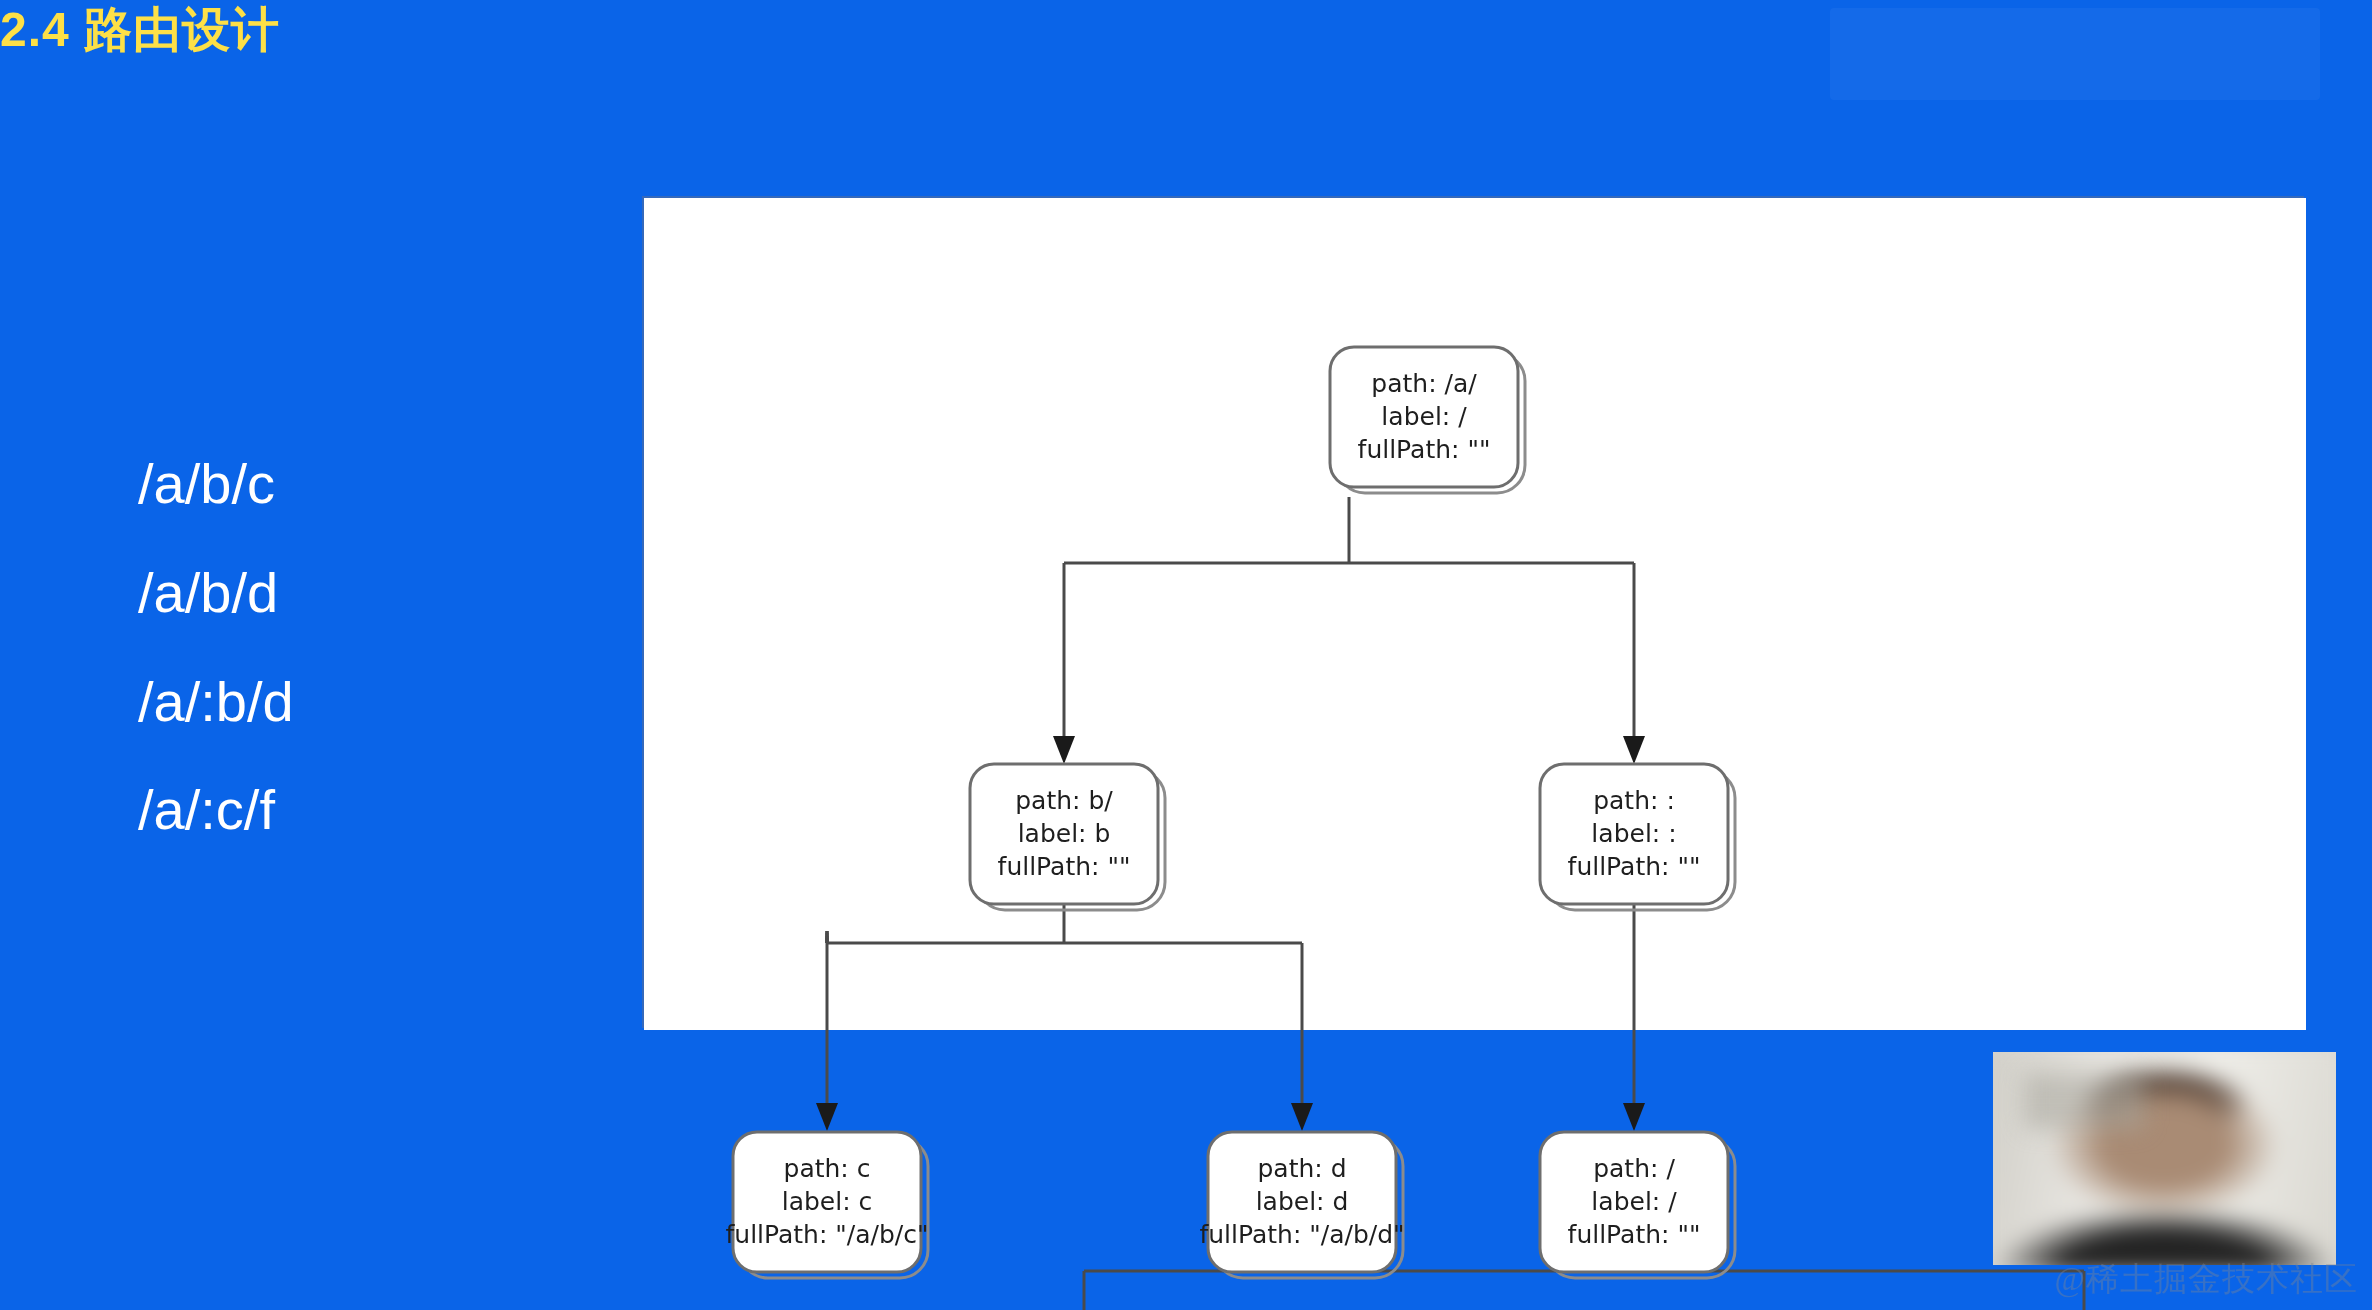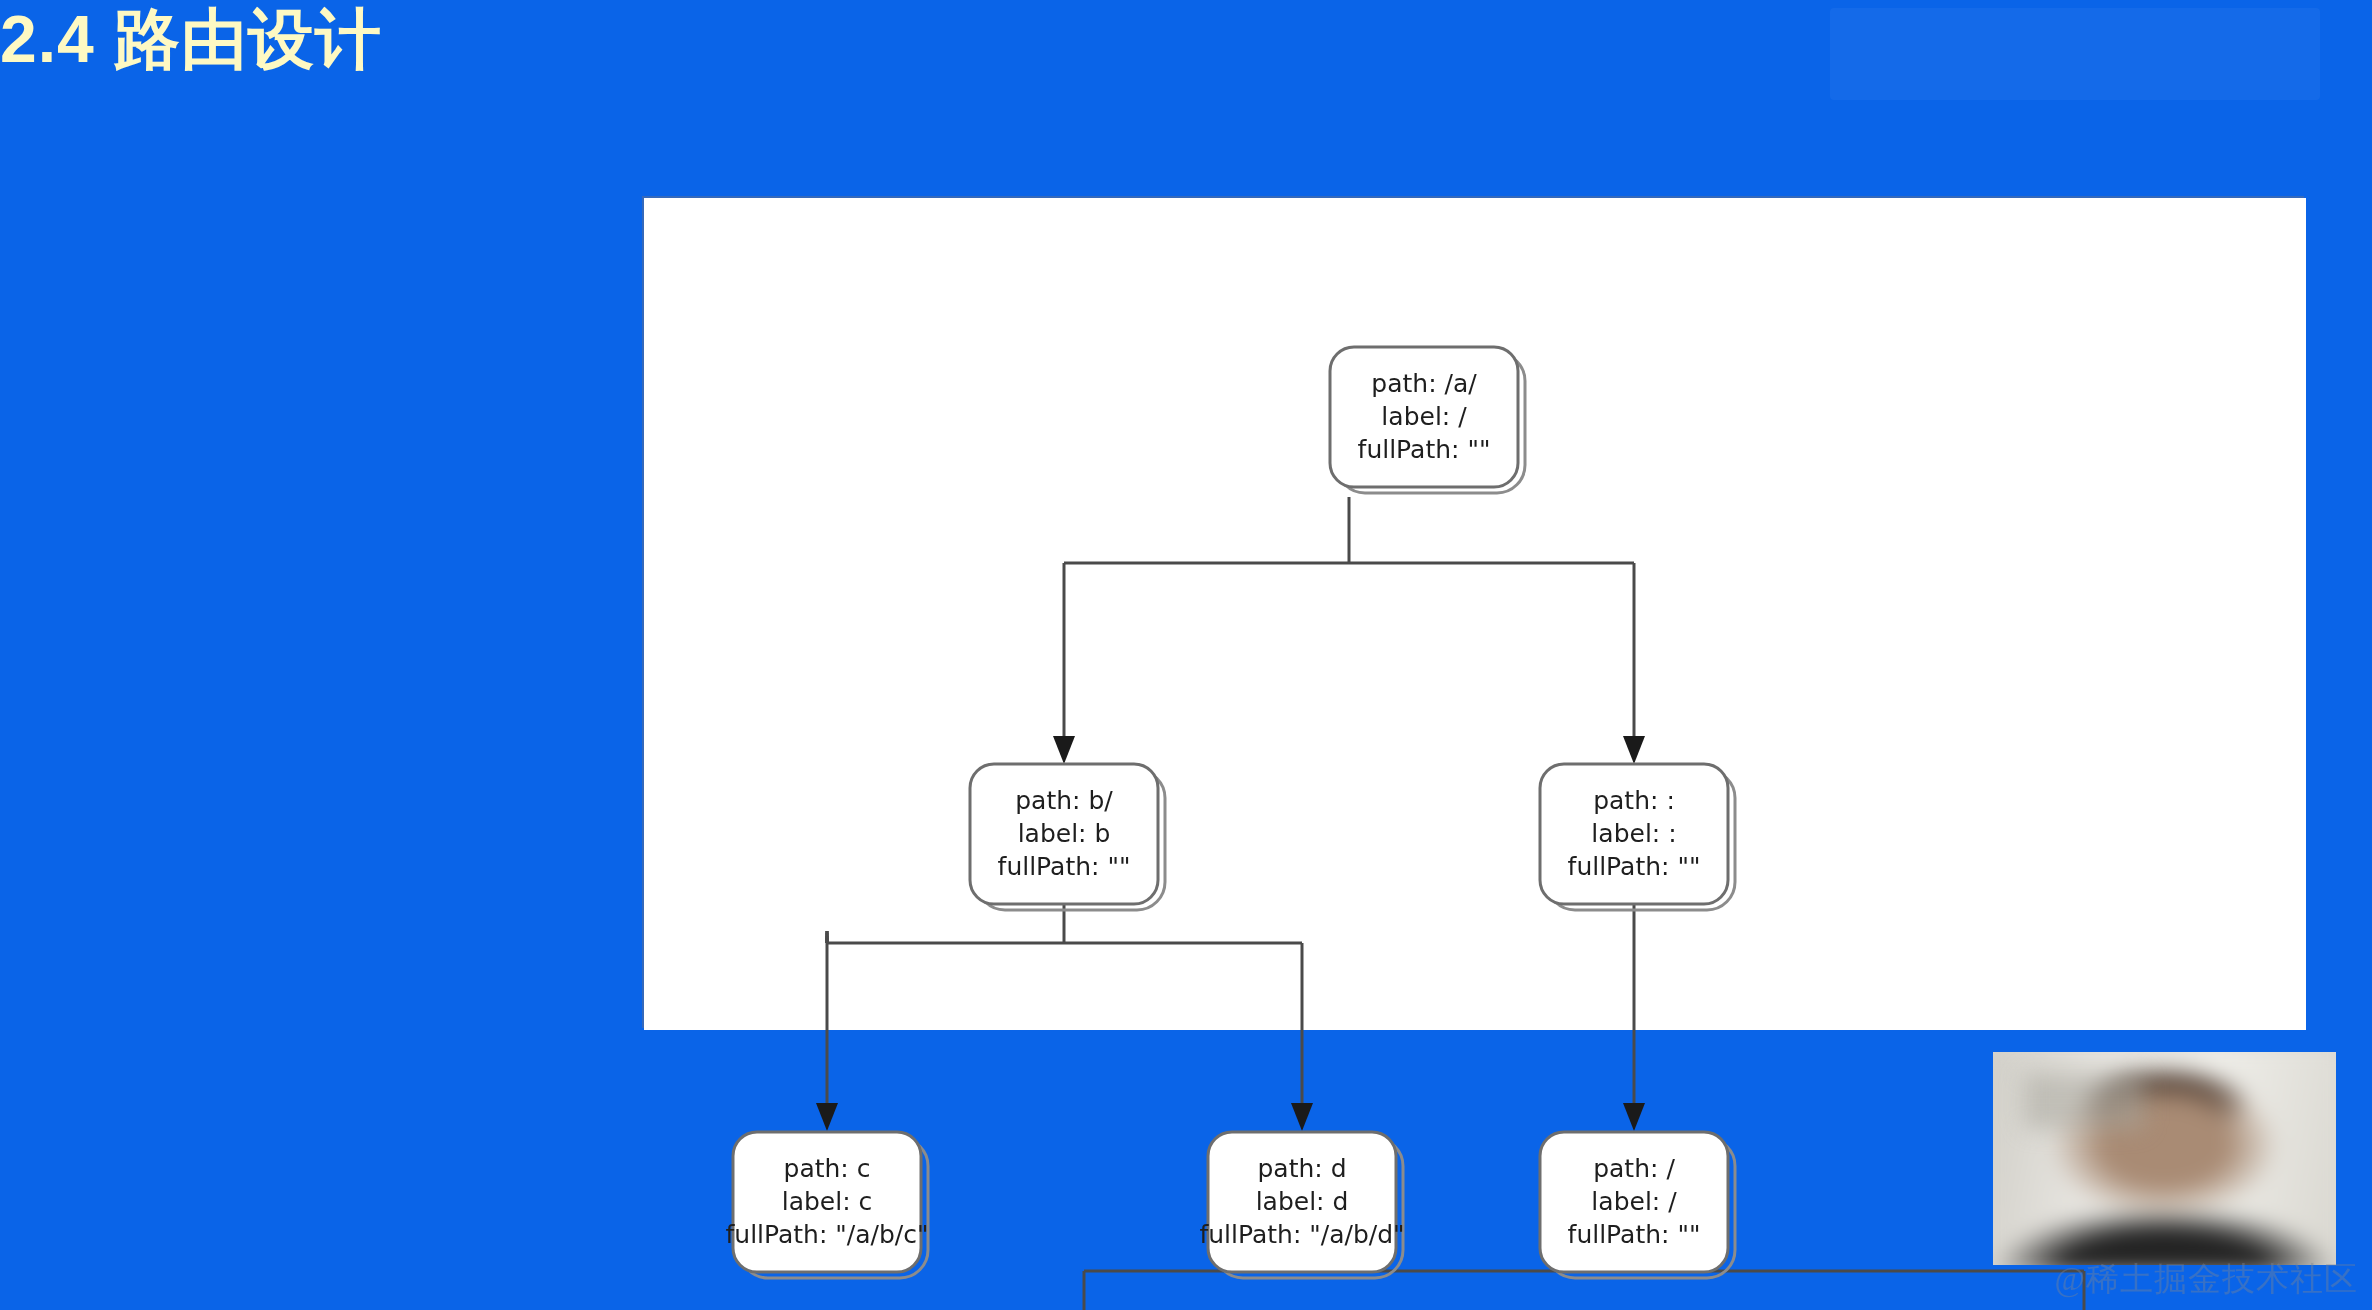--- a/index.html
+++ b/index.html
@@ -14,23 +14,23 @@
     background: #0a64e8;
     overflow: hidden;
     font-family: "Liberation Sans", sans-serif;
   }
 
   
   #slide-title {
     position: absolute;
     left: 0px;
     top: 2px;
-    font-size: 66px;
+    font-size: 48px;
     font-weight: 700;
-    color: #fef9c3;
+    color: #fde047;
     letter-spacing: 1px;
     white-space: nowrap;
     line-height: 1.15;
   }
 
   
   #topright-watermark {
     position: absolute;
     left: 1830px;
     top: 8px;
@@ -151,20 +151,26 @@
 </style>
 </head>
 <body>
 
 <div id="slide">
 
   <div id="topright-watermark"></div>
 
   <div id="slide-title">2.4  路由设计</div>
 
+  <div id="path-list">
+    <div class="path-item">/a/b/c</div>
+    <div class="path-item">/a/b/d</div>
+    <div class="path-item">/a/:b/d</div>
+    <div class="path-item">/a/:c/f</div>
+  </div>
 
   <div id="diagram-panel">
     <svg id="diagram-svg" viewBox="0 0 1662 1112">
 
       <g>
 
         <path class="edge-line" d="M 705 299 L 705 365"></path>
         <path class="edge-line" d="M 420 365 L 990 365"></path>
 
         <path class="edge-line" d="M 420 365 L 420 542"></path>

